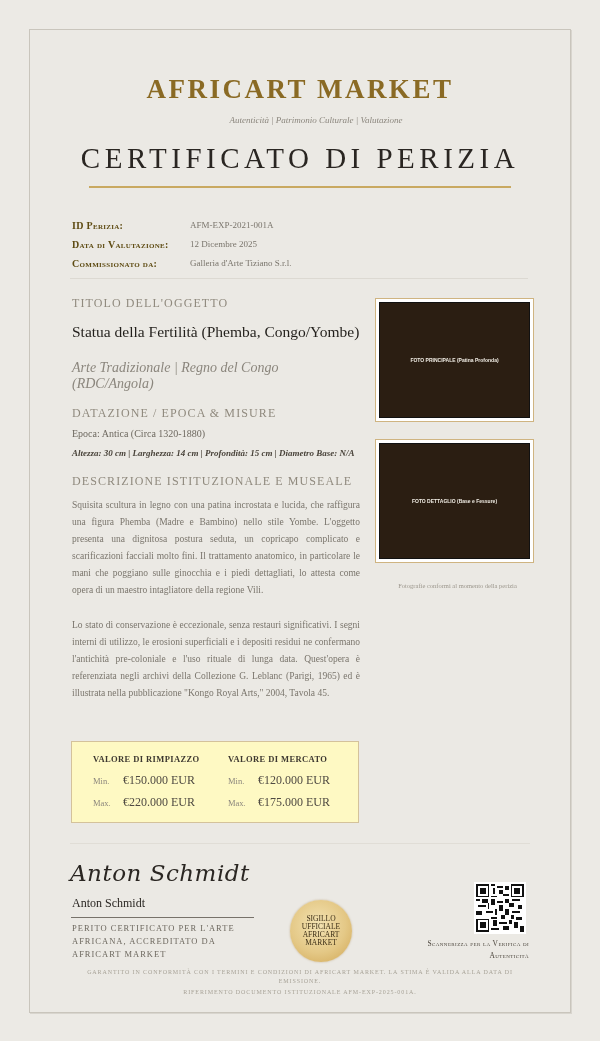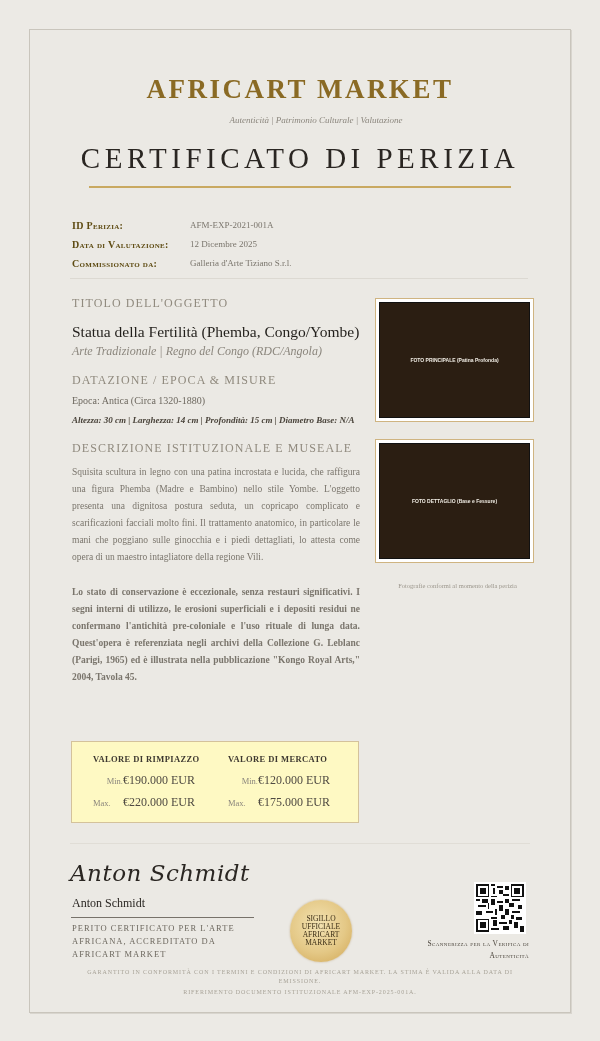--- a/index.html
+++ b/index.html
@@ -29,38 +29,38 @@
 
   .meta { position:absolute; left:72px; top:220px; font-family:"Liberation Serif", serif; font-size:9.5px; }
   .meta-row { height:19px; display:flex; }
   .meta-label { width:118px; color:#5e4b12; font-weight:bold; font-variant:small-caps; font-size:10px; letter-spacing:.3px; }
   .meta-value { color:#7a756c; font-size:9px; }
   .meta-rule { position:absolute; left:70px; width:458px; top:278px; height:1px; background:#dcd9d2; }
 
   .left { position:absolute; left:72px; top:296px; width:288px; font-family:"Liberation Serif", serif; }
   .section-h { font-size:12px; letter-spacing:1.1px; color:#908a7e; text-transform:uppercase; }
   .obj-title { font-size:15.5px; color:#221f1b; line-height:21px; margin-top:10px; }
-  .obj-sub { font-style:italic; font-size:12px; color:#8b867d; margin-top:2px; }
+  .obj-sub { font-style:italic; font-size:14px; color:#8b867d; margin-top:18px; }
   .h-dating { margin-top:14px; }
   .epoch { font-size:10px; color:#6d685f; margin-top:7px; }
   .measures { font-style:italic; font-weight:bold; font-size:9px; color:#4a443b; line-height:17px; margin-top:6px; }
   .h-desc { margin-top:12px; }
   .para { font-size:9.5px; color:#7a756c; line-height:17px; text-align:justify; margin-top:8px; }
-  .para2 { margin-top:18px;font-weight:bold; }
+  .para2 { margin-top:18px; }
 
   .values {
     position:absolute; left:71px; top:741px; width:286px; height:80px;
     border:1.5px solid #d4c29b; background:#fef9c3;
     font-family:"Liberation Serif", serif;
   }
   .val-col { position:absolute; top:12px; }
   .val-col.c1 { left:21px; } .val-col.c2 { left:156px; }
   .val-h { font-size:8.5px; font-weight:bold; color:#3d3830; letter-spacing:.4px; }
   .val-row { display:flex; align-items:baseline; margin-top:7px; }
-  .val-row.first { margin-top:9px;text-align:right; }
+  .val-row.first { margin-top:9px; }
   .val-k { font-size:8.5px; color:#8b867d; width:30px; }
   .val-v { font-size:12px; color:#4f4a42; }
 
   .photo {
     position:absolute; left:375px; width:159px; height:124px; background:#fff;
     border:1.5px solid #cfb481; box-sizing:border-box; padding:3px;
   }
   .photo-inner { width:100%; height:100%; background:#2b1e12; border:1px solid #111; box-sizing:border-box;
     display:flex; align-items:center; justify-content:center; }
   .photo-label { font-family:"Liberation Sans", sans-serif; font-weight:bold; font-size:5px; color:#f0ece4; }
@@ -129,21 +129,21 @@
   <div class="section-h h-desc">Descrizione Istituzionale e Museale</div>
   <div class="para">Squisita scultura in legno con una patina incrostata e lucida, che raffigura una figura Phemba (Madre e Bambino) nello stile Yombe. L'oggetto presenta una dignitosa postura seduta, un copricapo complicato e scarificazioni facciali molto fini. Il trattamento anatomico, in particolare le mani che poggiano sulle ginocchia e i piedi dettagliati, lo attesta come opera di un maestro intagliatore della regione Vili.</div>
   <div class="para para2">Lo stato di conservazione è eccezionale, senza restauri significativi. I segni interni di utilizzo, le erosioni superficiali e i depositi residui ne confermano l'antichità pre-coloniale e l'uso rituale di lunga data. Quest'opera è referenziata negli archivi della Collezione G. Leblanc (Parigi, 1965) ed è illustrata nella pubblicazione "Kongo Royal Arts," 2004, Tavola 45.</div>
 </div>
 
 <div class="values">
   <div class="val-col c1">
     <div class="val-h">VALORE DI RIMPIAZZO</div>
     <div class="val-row first">
       <span class="val-k">Min.</span>
-      <span class="val-v">€190.000 EUR</span>
+      <span class="val-v">€150.000 EUR</span>
     </div>
     <div class="val-row">
       <span class="val-k">Max.</span>
       <span class="val-v">€220.000 EUR</span>
     </div>
   </div>
   <div class="val-col c2">
     <div class="val-h">VALORE DI MERCATO</div>
     <div class="val-row first">
       <span class="val-k">Min.</span>

